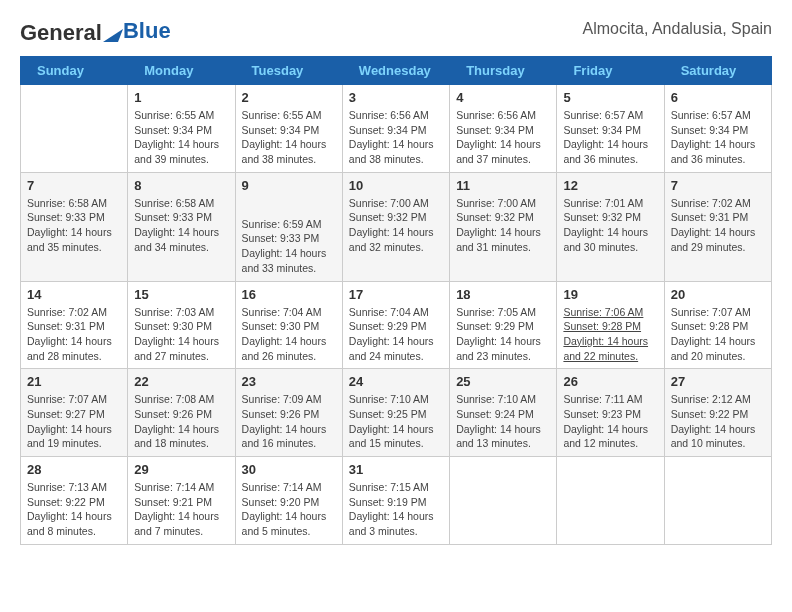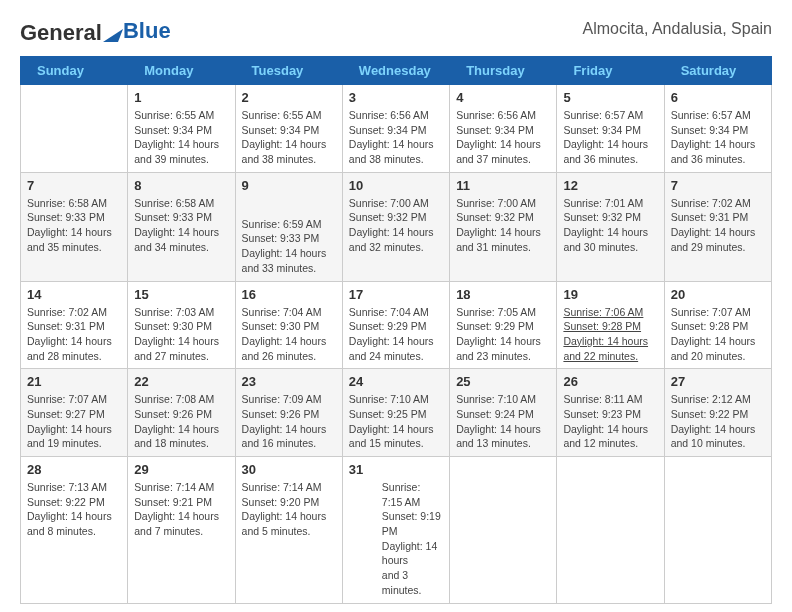--- a/index.html
+++ b/index.html
@@ -289,21 +289,21 @@
         </td>
         <td>
           <span class="day-number">25</span>
           <div class="day-info" style="white-space: pre-line;">Sunrise: 7:10 AM
 Sunset: 9:24 PM
 Daylight: 14 hours
 and 13 minutes.</div>
         </td>
         <td>
           <span class="day-number">26</span>
-          <div class="day-info" style="white-space: pre-line;">Sunrise: 8:11 AM
+          <div class="day-info" style="white-space: pre-line;">Sunrise: 7:11 AM
 Sunset: 9:23 PM
 Daylight: 14 hours
 and 12 minutes.</div>
         </td>
         <td>
           <span class="day-number">27</span>
           <div class="day-info" style="white-space: pre-line;">Sunrise: 2:12 AM
 Sunset: 9:22 PM
 Daylight: 14 hours
 and 10 minutes.</div>
@@ -326,21 +326,21 @@
         </td>
         <td>
           <span class="day-number">30</span>
           <div class="day-info" style="white-space: pre-line;">Sunrise: 7:14 AM
 Sunset: 9:20 PM
 Daylight: 14 hours
 and 5 minutes.</div>
         </td>
         <td>
           <span class="day-number">31</span>
-          <div class="day-info" style="white-space: pre-line; margin-left: 33px;">Sunrise: 7:15 AM
+          <div class="day-info" style="white-space: pre-line;">Sunrise: 7:15 AM
 Sunset: 9:19 PM
 Daylight: 14 hours
 and 3 minutes.</div>
         </td>
         <td class="empty-cell"></td>
         <td class="empty-cell"></td>
         <td class="empty-cell"></td>
       </tr>
     </tbody>
 </table>

